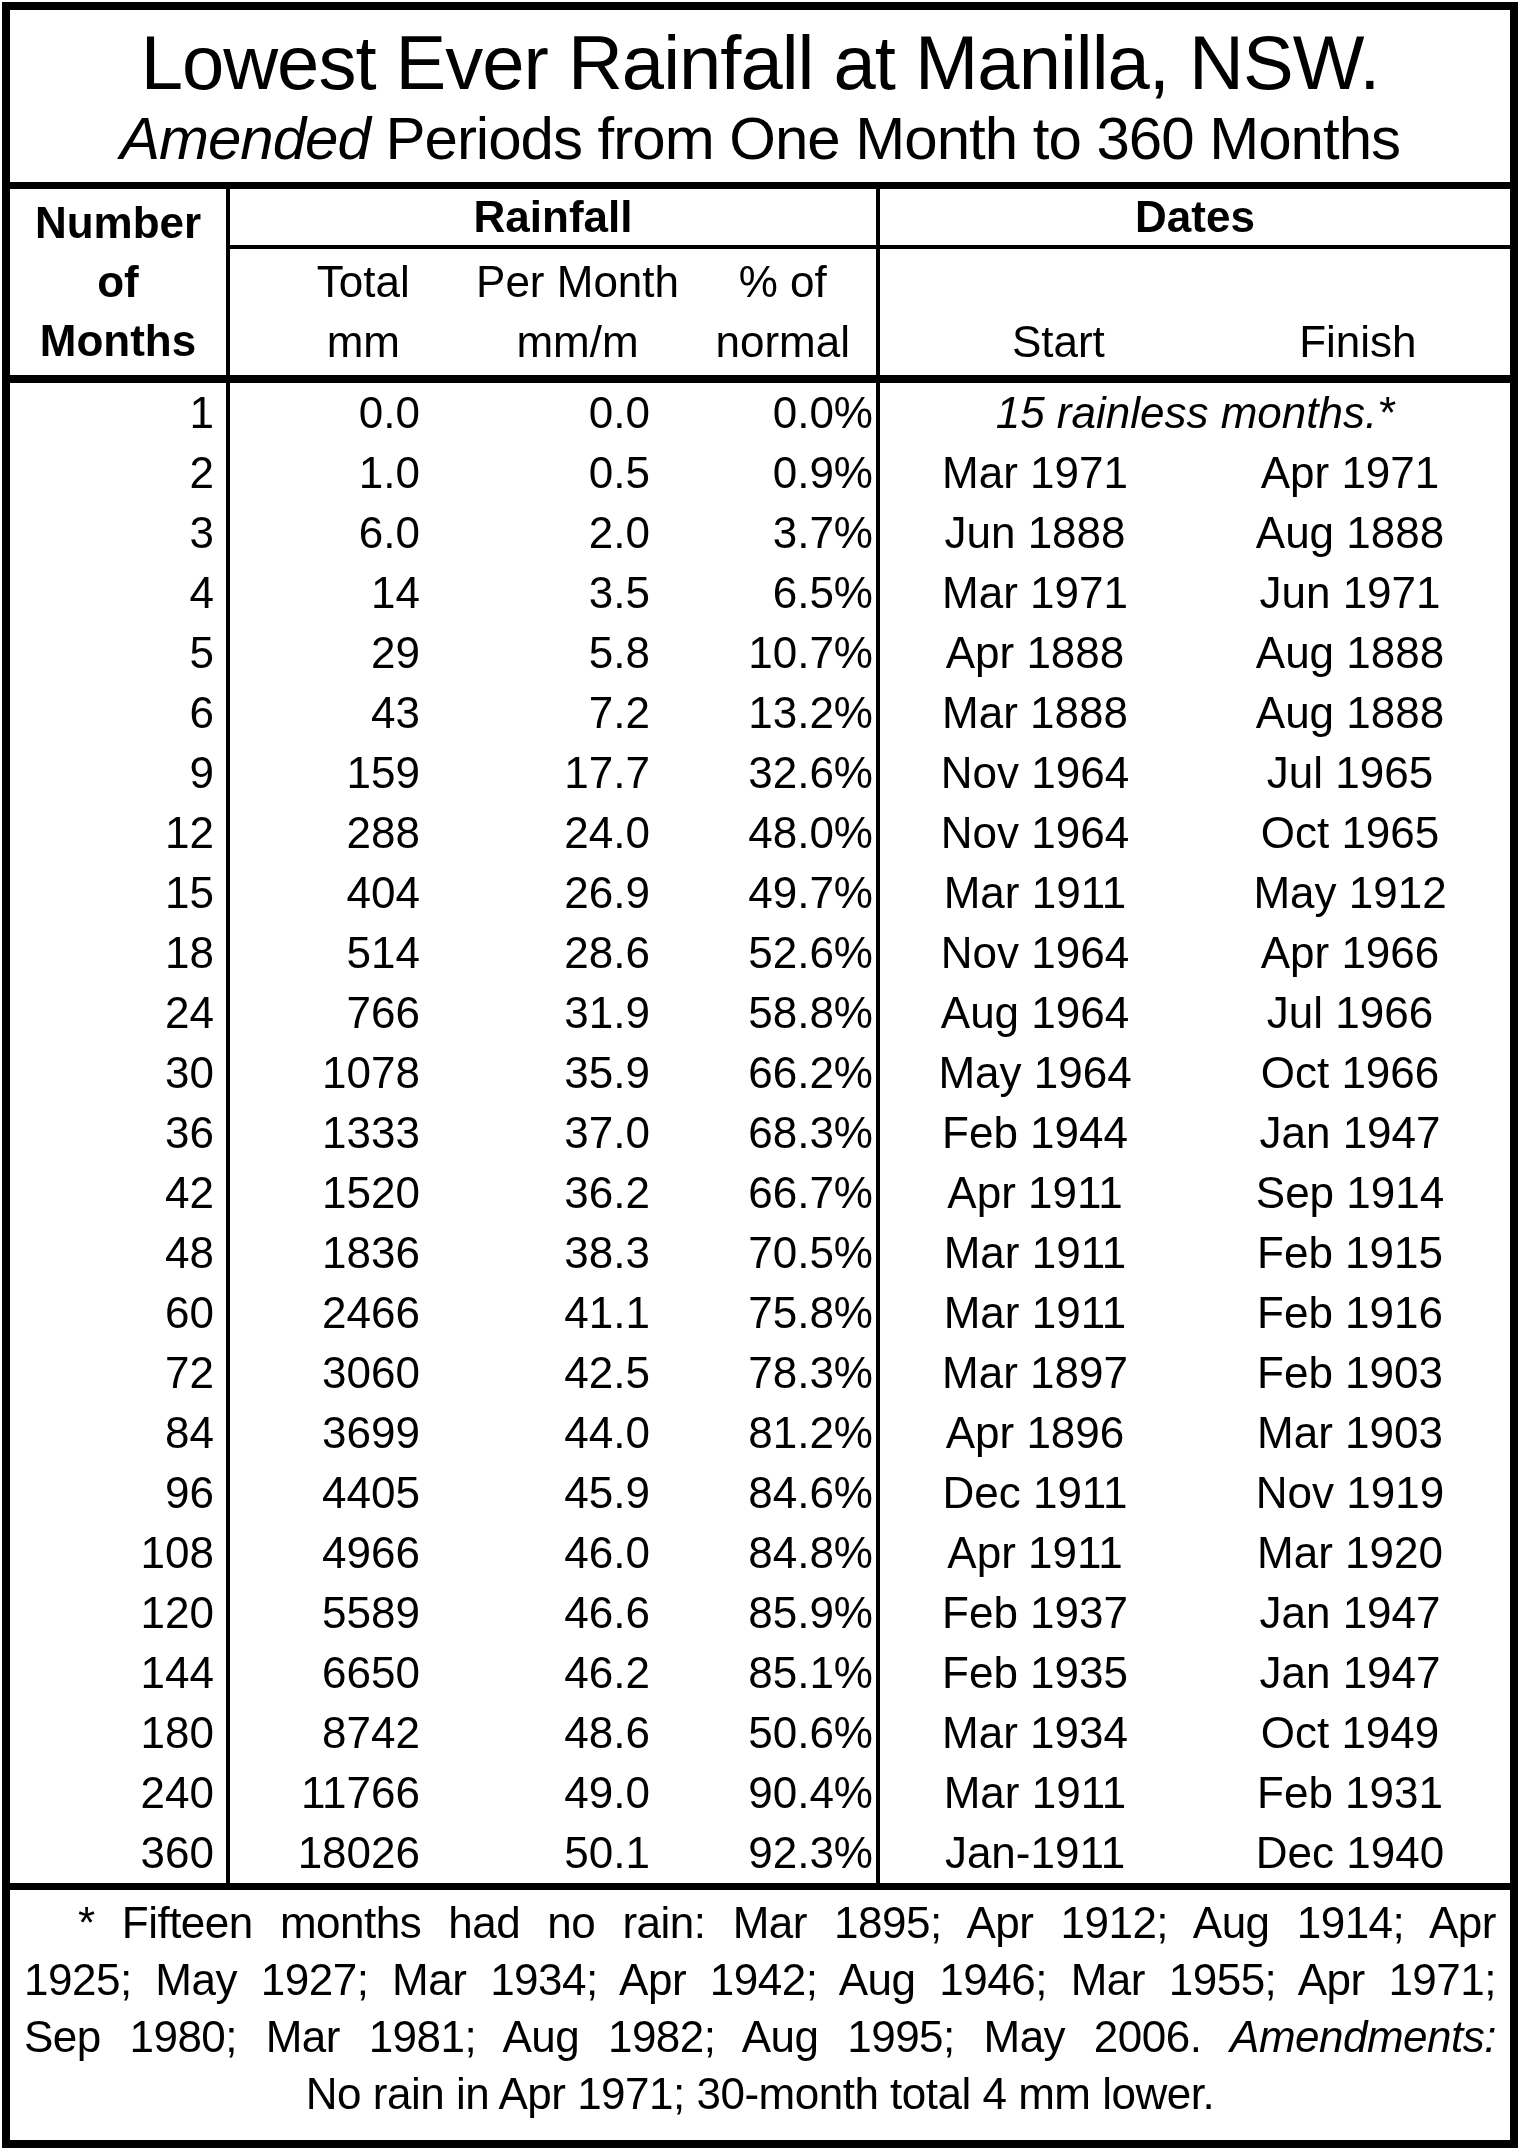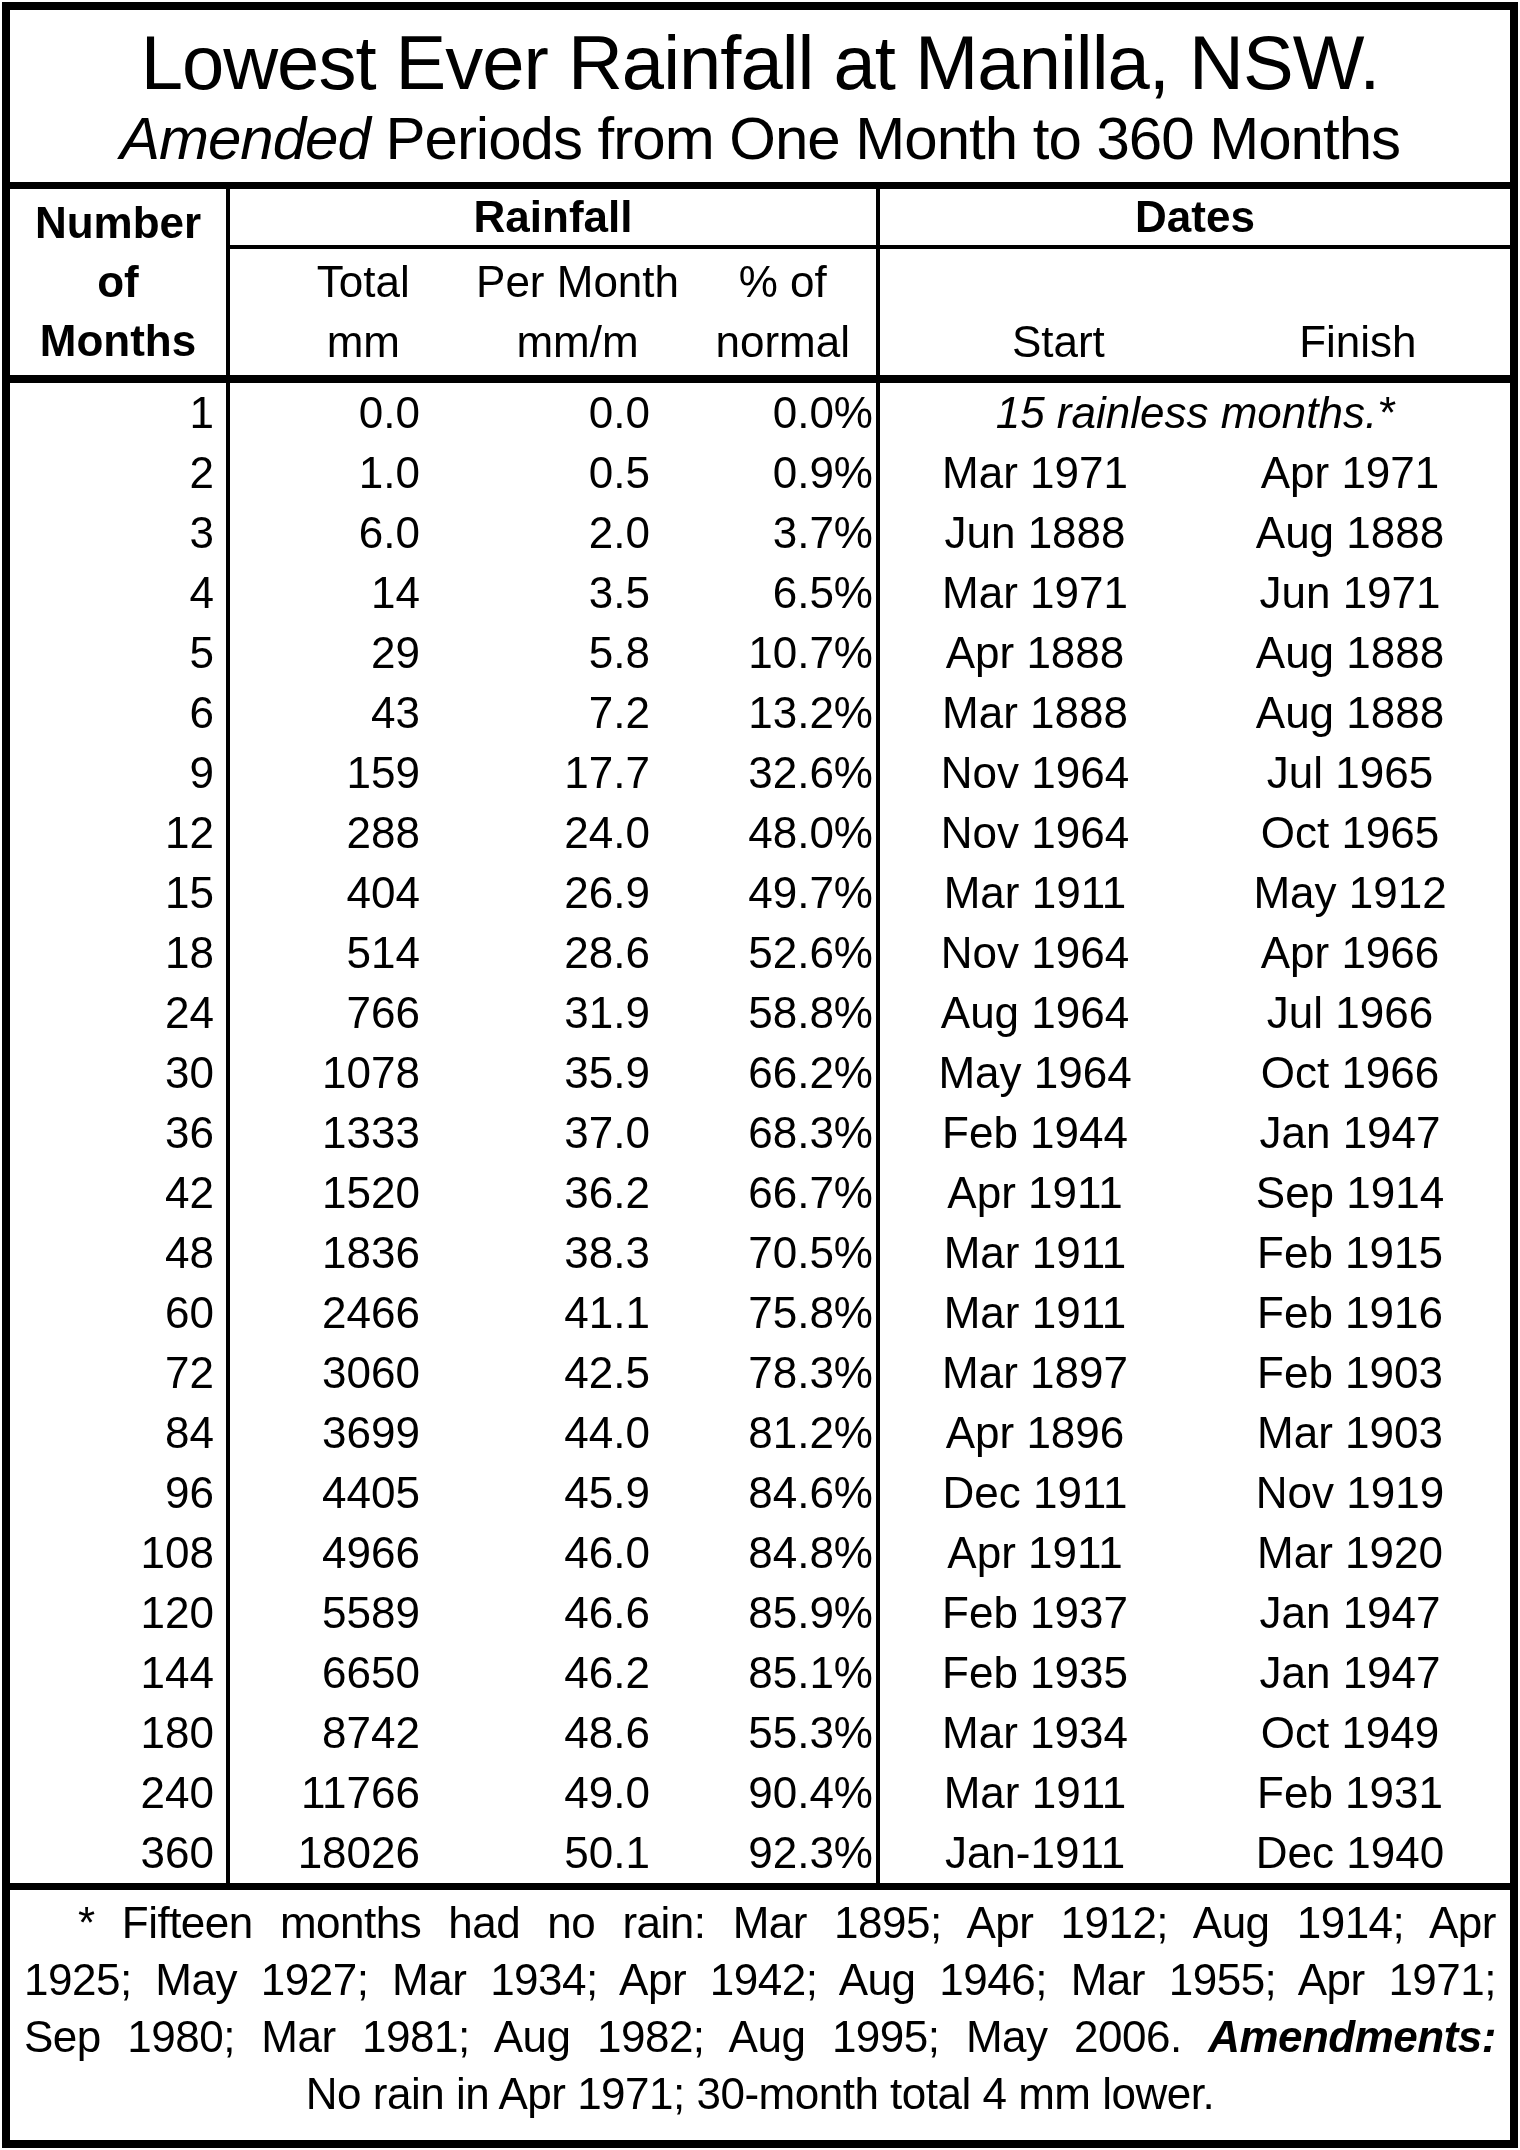--- a/index.html
+++ b/index.html
@@ -179,21 +179,21 @@
     text-align: justify;
     text-align-last: justify;
     white-space: nowrap;
   }
   .fn-line.indent { text-indent: 54px; }
   .fn-line.center {
     text-align: center;
     text-align-last: center;
   }
   .bold-italic {
-    font-weight: bold;
+    font-weight: normal;
     font-style: italic;
   }
 </style>
 </head>
 <body>
 
 <div class="page">
   <div class="frame">
 
     <div class="title-block">
@@ -412,21 +412,21 @@
           <div class="cell c-total">6650</div>
           <div class="cell c-pm">46.2</div>
           <div class="cell c-pct">85.1%</div>
           <div class="cell c-start">Feb 1935</div>
           <div class="cell c-finish">Jan 1947</div>
         </div>
         <div class="row">
           <div class="cell c-months">180</div>
           <div class="cell c-total">8742</div>
           <div class="cell c-pm">48.6</div>
-          <div class="cell c-pct">55.3%</div>
+          <div class="cell c-pct">50.6%</div>
           <div class="cell c-start">Mar 1934</div>
           <div class="cell c-finish">Oct 1949</div>
         </div>
         <div class="row">
           <div class="cell c-months">240</div>
           <div class="cell c-total">11766</div>
           <div class="cell c-pm">49.0</div>
           <div class="cell c-pct">90.4%</div>
           <div class="cell c-start">Mar 1911</div>
           <div class="cell c-finish">Feb 1931</div>

